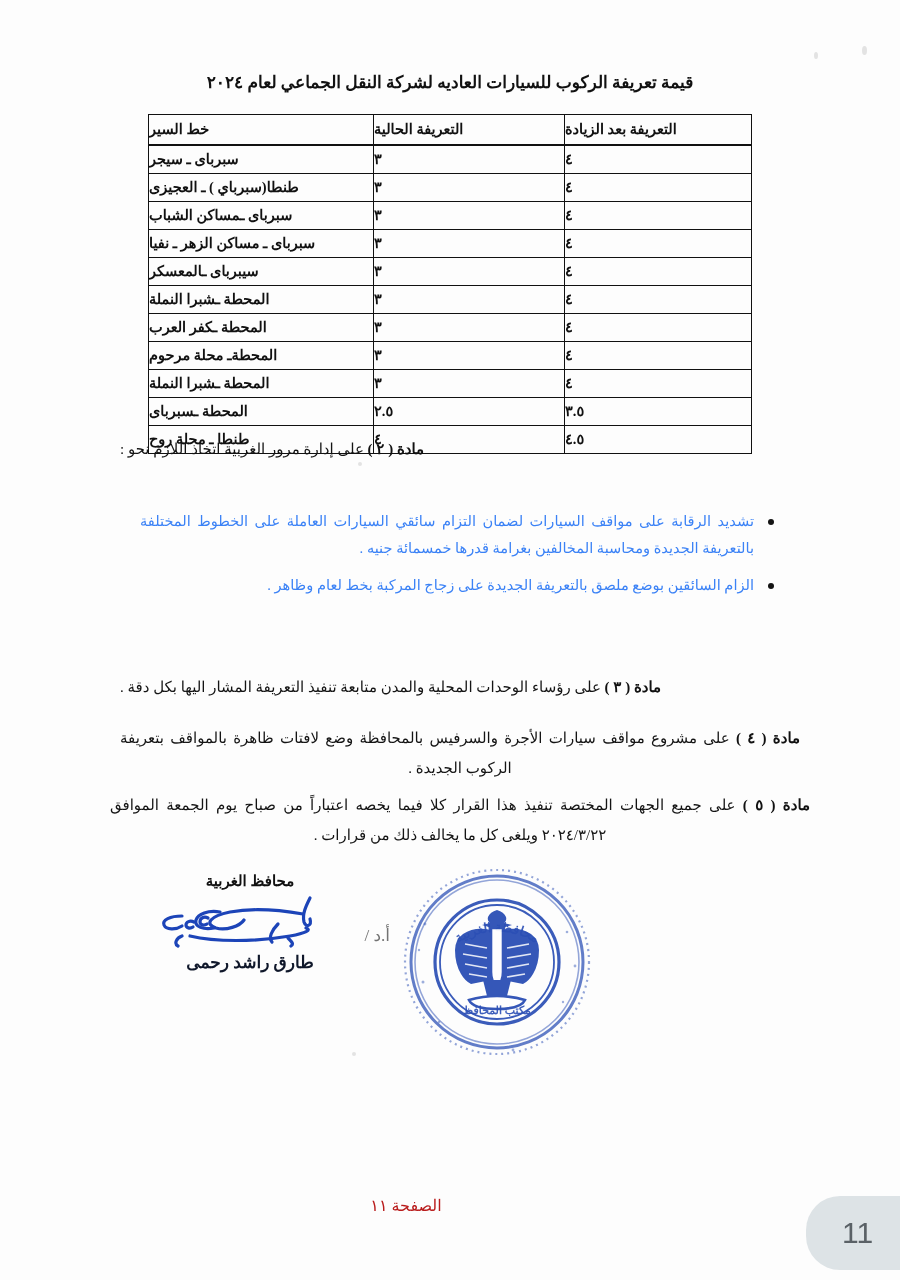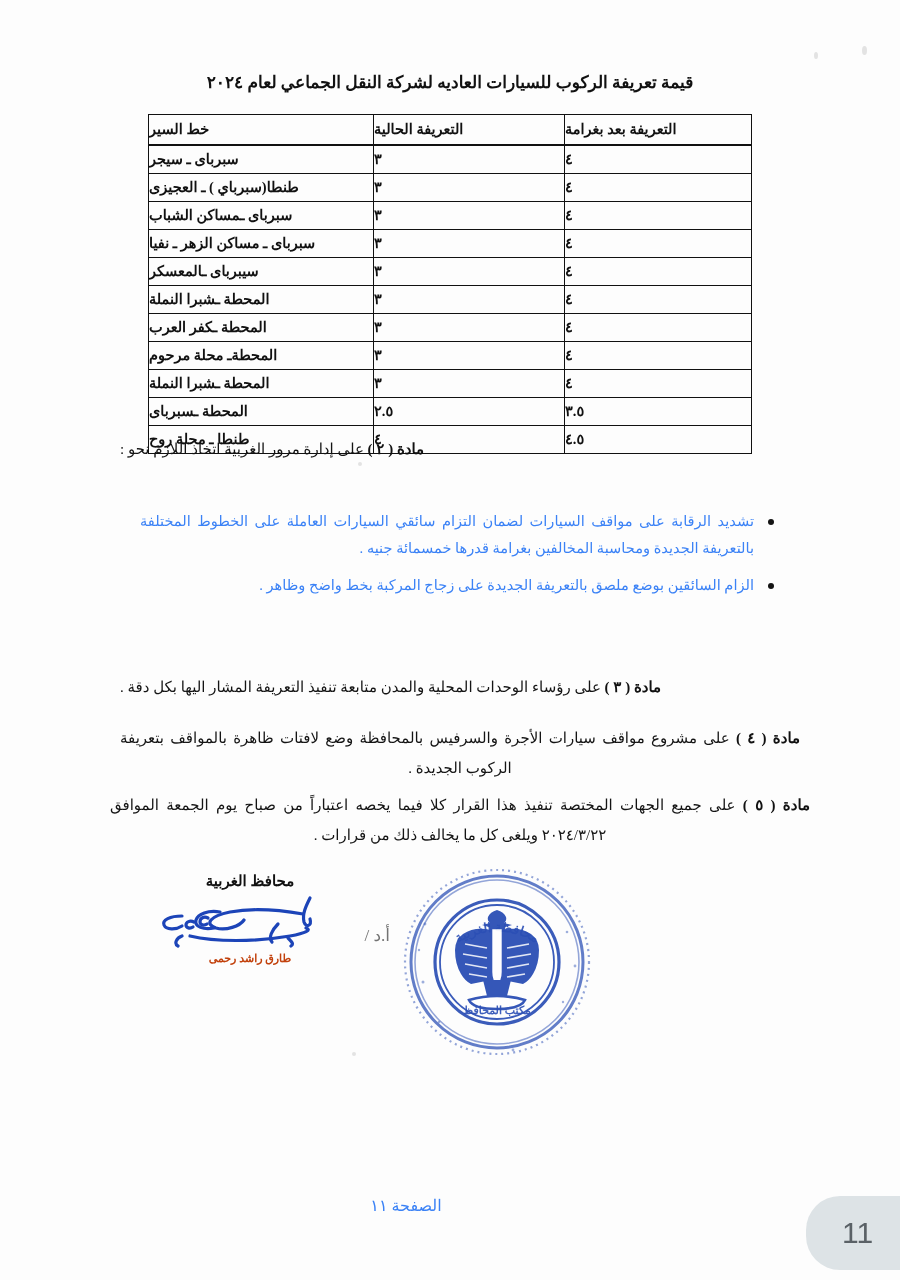--- a/index.html
+++ b/index.html
@@ -129,23 +129,23 @@
     text-align: center;
     direction: rtl;
   }
   .sig-title {
     font-size: 15px;
     font-weight: bold;
     color: #111;
     margin-bottom: 2px;
   }
   .sig-name {
-    font-size: 11px;
-    font-weight: bold;
-    color: #c2410c;
+    font-size: 17px;
+    font-weight: bold;
+    color: #0f172a;
     margin-top: 4px;
   }
   .sig-scribble {
     height: 56px;
     position: relative;
   }
   .sig-scribble svg { position: absolute; inset: 0; }
 
   .sig-prefix {
     position: absolute;
@@ -168,21 +168,21 @@
   .seal svg { display: block; }
 
   
   .footer-page {
     position: absolute;
     top: 1196px;
     left: 0;
     width: 812px;
     text-align: center;
     font-size: 16px;
-    color: #3b82f6;
+    color: #b91c1c;
     direction: rtl;
   }
 
   .page-badge {
     position: absolute;
     top: 1196px;
     left: 806px;
     width: 110px;
     height: 74px;
     background: #dde3e6;
@@ -210,21 +210,21 @@
 </head>
 <body>
 
 <div class="page">
 
   <div class="doc-title">قيمة تعريفة الركوب للسيارات العاديه لشركة النقل الجماعي لعام ٢٠٢٤</div>
 
   <table class="tariff-table">
     <thead>
       <tr>
-        <th class="col-new">التعريفة بعد بغرامة</th>
+        <th class="col-new">التعريفة بعد الزيادة</th>
         <th class="col-cur">التعريفة الحالية</th>
         <th class="col-route">خط السير</th>
       </tr>
     </thead>
     <tbody id="tariff-body">
         <tr>
           <td class="num-cell">٤</td>
           <td class="num-cell">٣</td>
           <td>سبرباى ـ سيجر</td>
         </tr>
@@ -280,21 +280,21 @@
         </tr>
       </tbody>
   </table>
 
   <div class="article art2">
     <span class="mada">مادة ( ٢ )</span><span> على إدارة مرور الغربية اتخاذ اللازم نحو :</span>
   </div>
 
   <ul class="bullets" id="bullet-list">
       <li>تشديد الرقابة على مواقف السيارات لضمان التزام سائقي السيارات العاملة على الخطوط المختلفة بالتعريفة الجديدة ومحاسبة المخالفين بغرامة قدرها خمسمائة جنيه .</li>
-      <li>الزام السائقين بوضع ملصق بالتعريفة الجديدة على زجاج المركبة بخط واضح وظاهر .</li>
+      <li>الزام السائقين بوضع ملصق بالتعريفة الجديدة على زجاج المركبة بخط لعام وظاهر .</li>
     </ul>
 
   <div class="article art3">
     <span class="mada">مادة ( ٣ )</span><span> على رؤساء الوحدات المحلية والمدن متابعة تنفيذ التعريفة المشار اليها بكل دقة .</span>
   </div>
 
   <div class="article art4">
     <span class="mada">مادة ( ٤ )</span><span> على مشروع مواقف سيارات الأجرة والسرفيس بالمحافظة وضع لافتات ظاهرة بالمواقف بتعريفة الركوب الجديدة .</span>
   </div>
 

